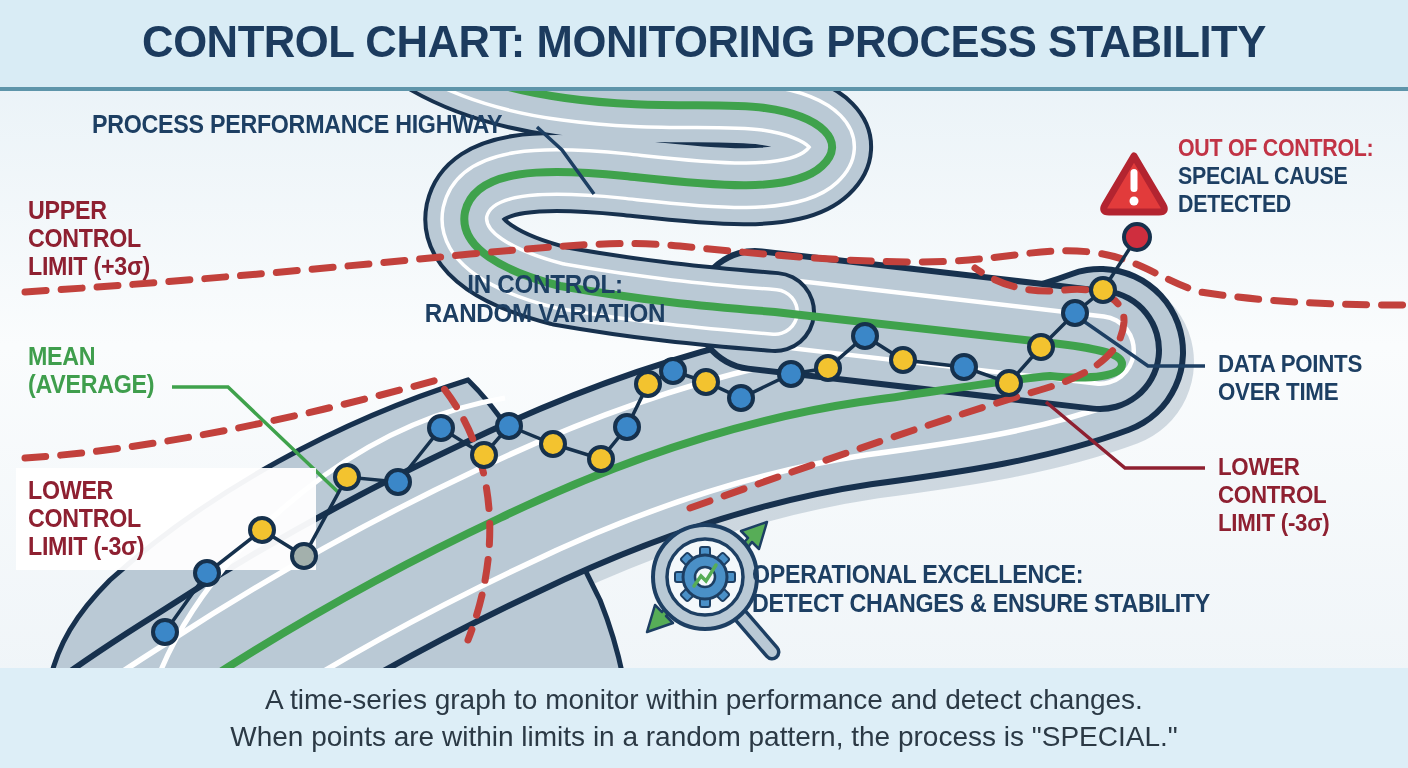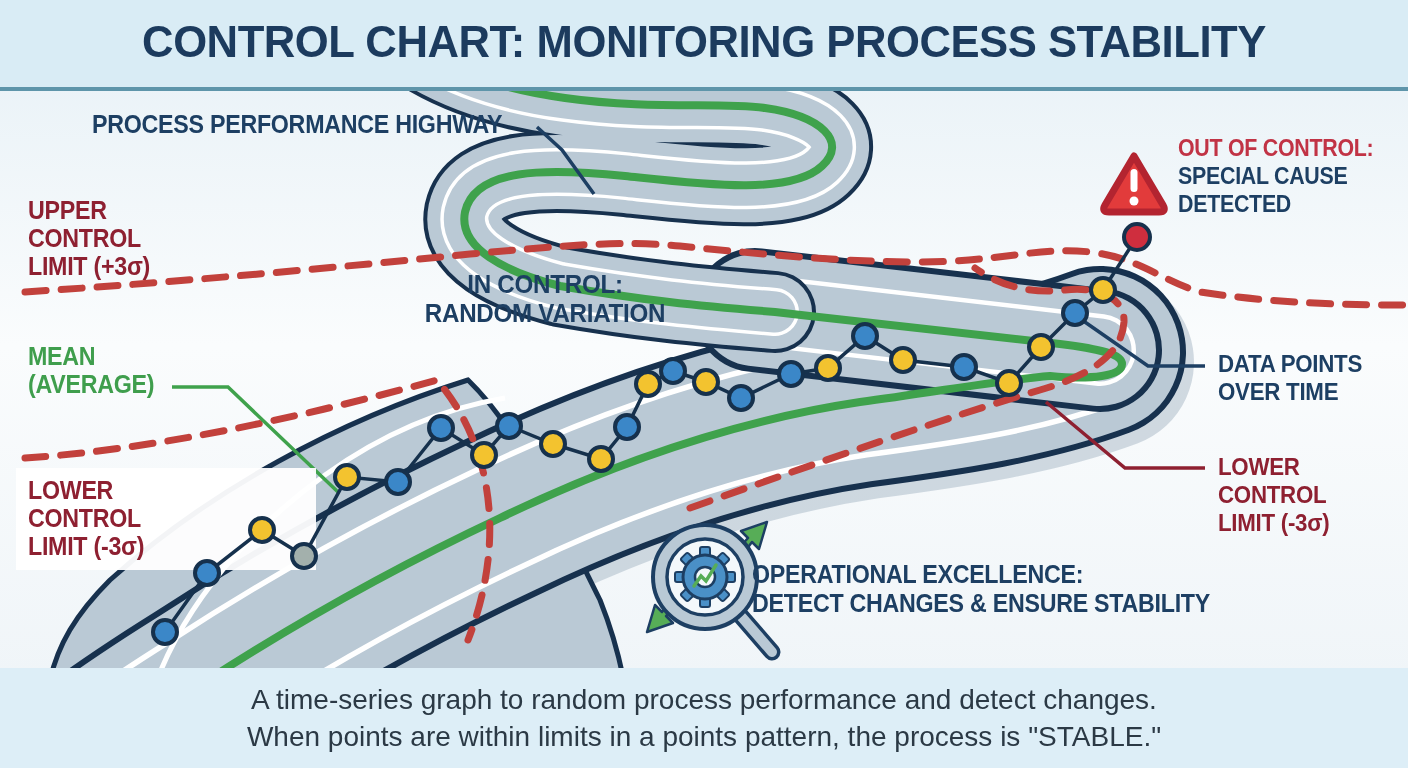--- a/index.html
+++ b/index.html
@@ -196,15 +196,15 @@
   <div>CONTROL</div>
   <div>LIMIT (-3σ)</div>
 </div>
 
 <div class="lbl" style="left:752px;top:560px;line-height:29px;">
   <div>OPERATIONAL EXCELLENCE:</div>
   <div>DETECT CHANGES &amp; ENSURE STABILITY</div>
 </div>
 
 <div id="caption">
-  <div>A time-series graph to random process performance and detect changes.</div>
-  <div>When points are within limits in a points pattern, the process is "STABLE."</div>
+  <div>A time-series graph to monitor within performance and detect changes.</div>
+  <div>When points are within limits in a random pattern, the process is "SPECIAL."</div>
 </div>
 
 </body></html>

